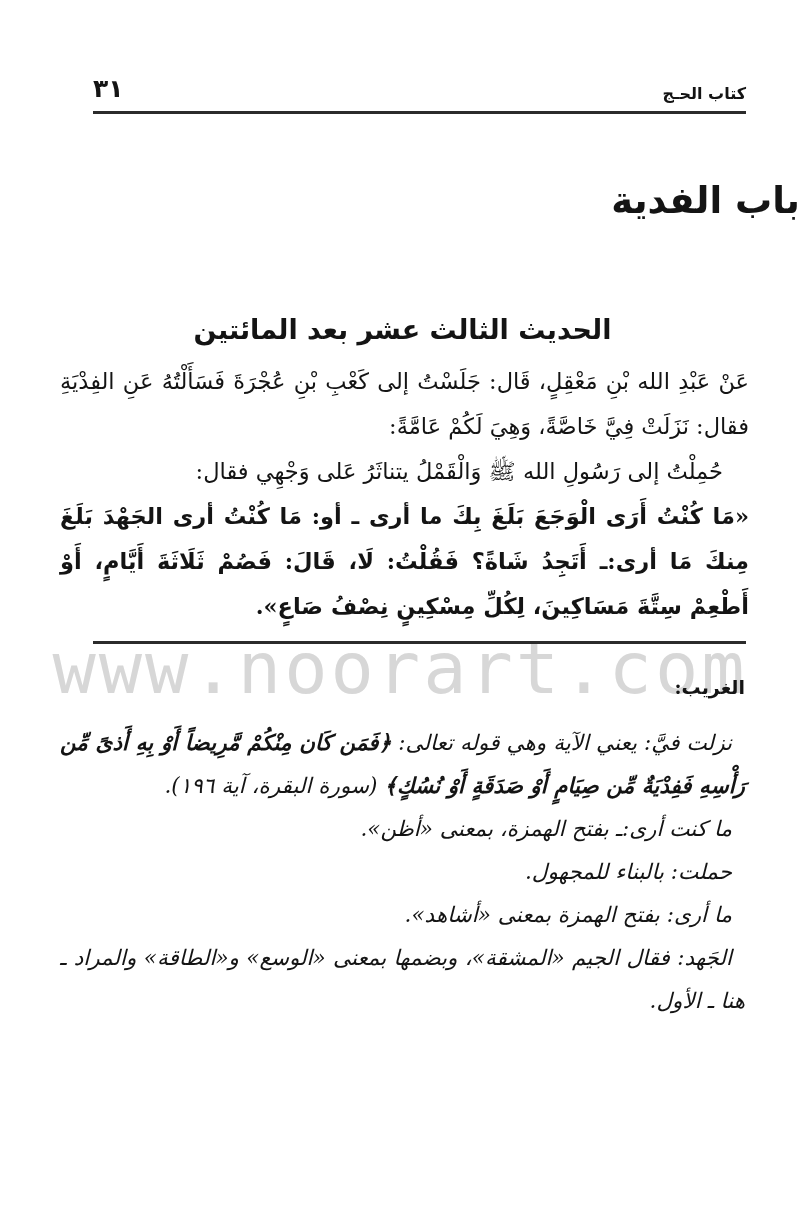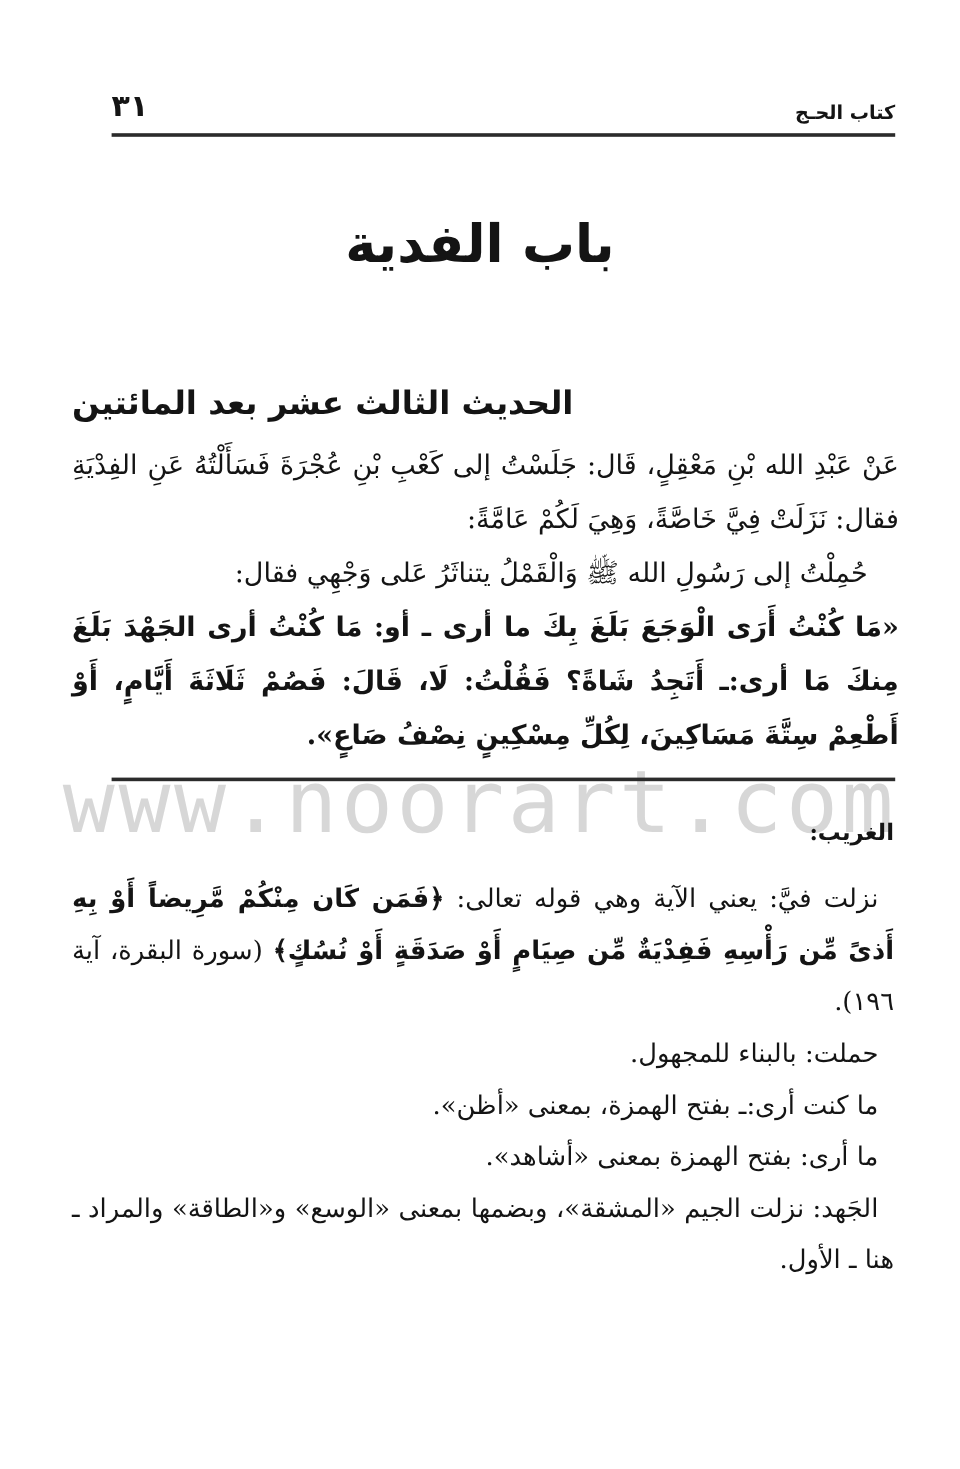--- a/index.html
+++ b/index.html
@@ -40,30 +40,29 @@
   .page-num  { font-weight:bold; font-size:25px; letter-spacing:2px;text-align:right; }
   .book-title{ font-weight:bold; font-size:16px; direction:rtl; }
 
   .header-rule {
     border-top:3px solid #2b2b2b;
     margin:8px 54px 0 93px;
     height:0;
   }
 
   .chapter-title {
-    text-align:center;
-    font-size:44px;
+    font-size:37px;
     font-weight:bold;
     margin-top:64px;
     direction:rtl;
   }
 
   .hadith-heading {
     direction:rtl;
-    text-align:left;
+    text-align:center;
     font-size:27px;
     font-weight:bold;
     margin:92px 55px 0 60px;
   }
 
   .hadith {
     direction:rtl;
     margin:14px 51px 0 60px;
     font-size:22.5px;
     line-height:45px;
@@ -80,21 +79,21 @@
   }
 
   .gharib {
     direction:rtl;
     margin:22px 55px 0 60px;
     font-size:21.5px;
     line-height:43px;
     text-align:justify;
   }
   .gharib h3 { font-size:19px; font-weight:bold; margin-bottom:12px; text-indent:0; }
-  .gharib p  { text-indent:13px; }
+  .gharib p  { text-indent:13px;font-style:italic; }
   .q { font-weight:bold; }
 </style>
 </head>
 <body>
 
 <div class="page">
 
   <div class="watermark">www.noorart.com</div>
 
   <div class="content">
@@ -116,20 +115,20 @@
       <p class="matn">«مَا كُنْتُ أَرَى الْوَجَعَ بَلَغَ بِكَ ما أرى ـ أو: مَا كُنْتُ أرى الجَهْدَ بَلَغَ مِنكَ مَا أرى:ـ أَتَجِدُ شَاةً؟ فَقُلْتُ: لَا، قَالَ: فَصُمْ ثَلَاثَةَ أَيَّامٍ، أَوْ أَطْعِمْ سِتَّةَ مَسَاكِينَ، لِكُلِّ مِسْكِينٍ نِصْفُ صَاعٍ».</p>
     </section>
 
     <div class="divider"></div>
 
     <section class="gharib">
       <h3>الغريب:</h3>
 
       <p><span>نزلت فيَّ: يعني الآية وهي قوله تعالى: </span><span class="q">﴿فَمَن كَان مِنْكُمْ مَّرِيضاً أَوْ بِهِ أَذىً مِّن رَأْسِهِ فَفِدْيَةٌ مِّن صِيَامٍ أَوْ صَدَقَةٍ أَوْ نُسُكٍ﴾</span><span> (سورة البقرة، آية ١٩٦).</span></p>
 
+      <p>ما كنت أرى:ـ بفتح الهمزة، بمعنى «أظن».</p>
       <p>حملت: بالبناء للمجهول.</p>
-      <p>ما كنت أرى:ـ بفتح الهمزة، بمعنى «أظن».</p>
       <p>ما أرى: بفتح الهمزة بمعنى «أشاهد».</p>
-      <p>الجَهد: نزلت الجيم «المشقة»، وبضمها بمعنى «الوسع» و«الطاقة» والمراد ـ هنا ـ الأول.</p>
+      <p>الجَهد: فقال الجيم «المشقة»، وبضمها بمعنى «الوسع» و«الطاقة» والمراد ـ هنا ـ الأول.</p>
     </section>
 
   </div>
 </div>
 
 </body></html>

